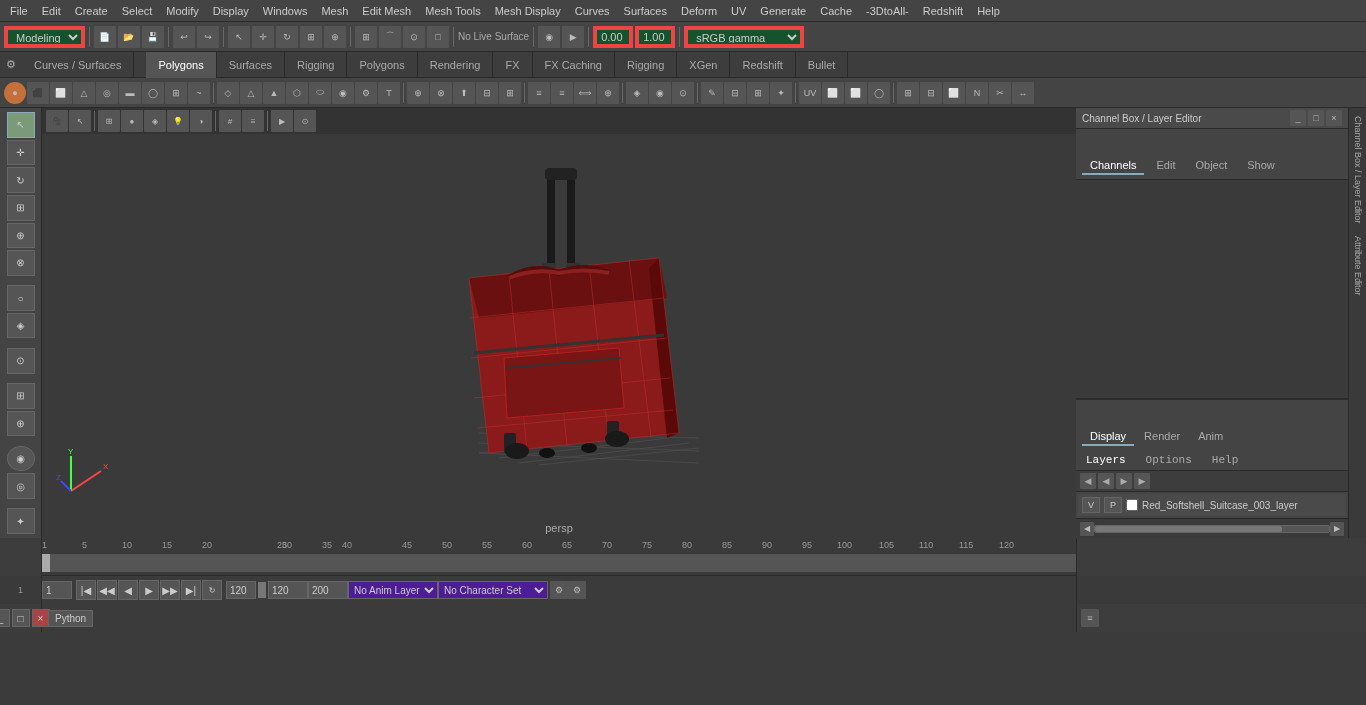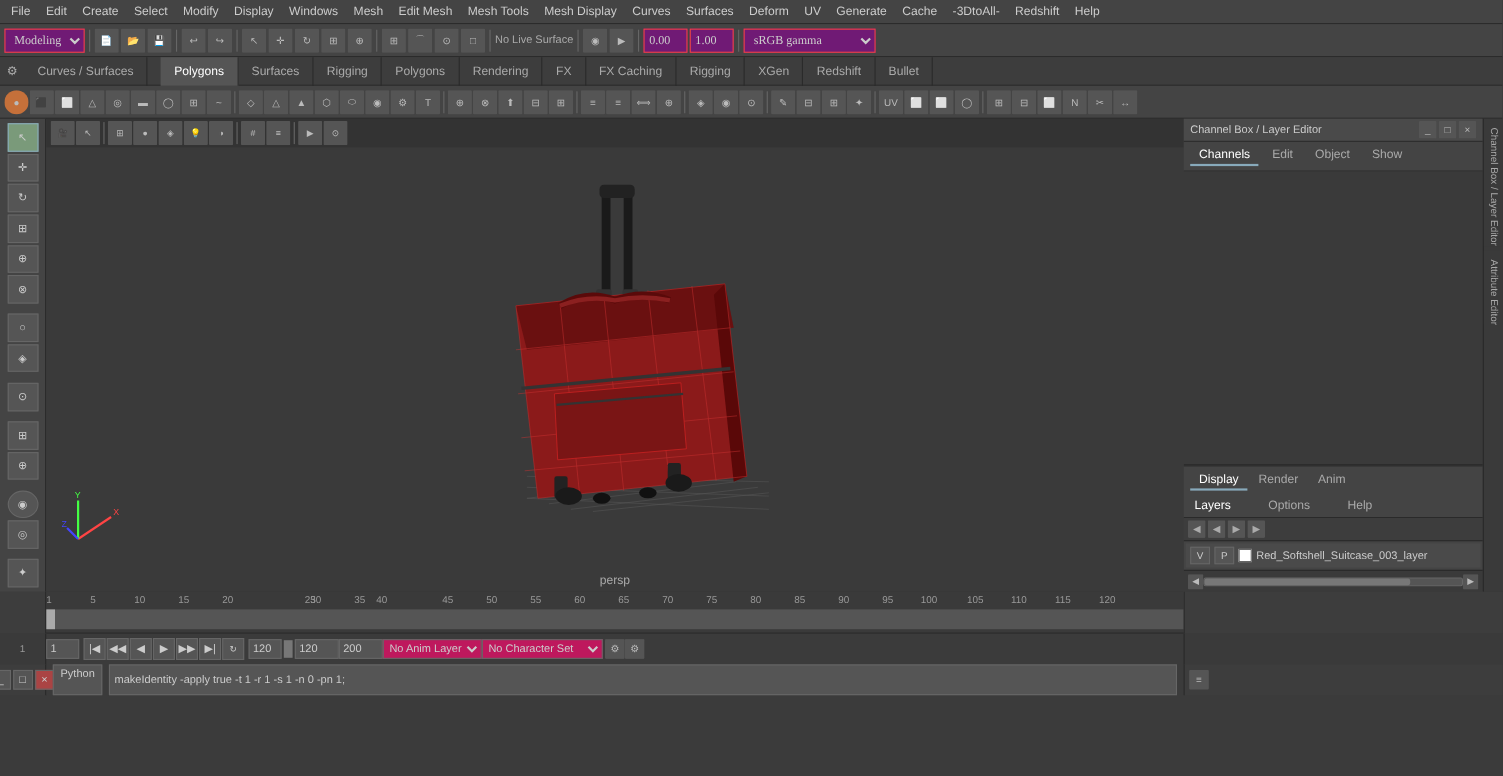--- a/index.html
+++ b/index.html
@@ -4,21 +4,21 @@
   <style>
     * { box-sizing: border-box; margin: 0; padding: 0; }
     body { background: #3b3b3b; color: #cccccc; font-family: Arial, sans-serif; font-size: 11px; width: 1366px; height: 705px; overflow: hidden; }
 
     
     #menu-bar { display: flex; align-items: center; background: #444444; height: 22px; padding: 0 4px; gap: 2px; border-bottom: 1px solid #2a2a2a; }
     .menu-item { padding: 2px 6px; cursor: pointer; font-size: 11px; color: #cccccc; }
 
     
     #toolbar1 { display: flex; align-items: center; background: #444444; height: 30px; padding: 0 4px; gap: 2px; border-bottom: 1px solid #2a2a2a; }
-    .toolbar-dropdown { background: #701a75; border: 1px solid #ef4444; color: #ccc; font-size: 11px; padding: 1px 4px; height: 22px; font-family: Liberation Serif, serif; }
+    .toolbar-dropdown { background: #14532d; border: 4px solid #ef4444; color: #ccc; font-size: 11px; padding: 1px 4px; height: 22px; }
     .toolbar-sep { width: 1px; height: 20px; background: #666; margin: 0 2px; }
 
     
     #tab-bar { display: flex; align-items: center; background: #3d3d3d; height: 26px; border-bottom: 1px solid #2a2a2a; }
     .tab-item { padding: 4px 12px; cursor: pointer; font-size: 11px; color: #aaa; border-right: 1px solid #2a2a2a; height: 26px; display: flex; align-items: center; }
     .tab-item.active { background: #555; color: #fff; margin-left: 12px; }
     #tab-gear { width: 22px; height: 26px; display: flex; align-items: center; justify-content: center; cursor: pointer; color: #aaa; }
 
     
     #toolbar2 { display: flex; align-items: center; background: #444444; height: 30px; padding: 0 4px; gap: 1px; border-bottom: 1px solid #2a2a2a; overflow: hidden; }
@@ -32,32 +32,32 @@
     .left-tool.active { background: #7a9a7a; border-color: #8ab; }
 
     
     #viewport { flex: 1; background: #3a3a3a; position: relative; overflow: hidden; }
     #viewport-label { position: absolute; bottom: 4px; left: 50%; transform: translateX(-50%); color: #aaa; font-size: 11px; }
     #viewport-axes { position: absolute; bottom: 30px; left: 14px; }
     #viewport-toolbar { display: flex; align-items: center; background: rgba(50,50,50,0.8); height: 26px; padding: 0 4px; gap: 1px; position: absolute; top: 0; left: 0; right: 0; }
     #right-top { height: 300px; background: #3a3a3a; border-bottom: 1px solid #2a2a2a; }
     #channel-box-header { display: flex; justify-content: space-between; align-items: center; padding: 2px 6px; background: #4a4a4a; border-bottom: 1px solid #2a2a2a; }
     #channel-box-tabs { display: flex; gap: 4px; padding: 4px 6px; background: #444; border-bottom: 1px solid #2a2a2a; }
-    .cb-tab { padding: 2px 8px; cursor: pointer; color: #aaa; }
+    .cb-tab { padding: 2px 8px; cursor: pointer; color: #aaa; margin-top: 24px; }
     .cb-tab.active { color: #fff; border-bottom: 2px solid #8ab; }
-    #layer-tabs { display: flex; gap: 22px; align-items: center; padding: 2px 4px; background: #444; border-bottom: 1px solid #2a2a2a; }
+    #layer-tabs { display: flex; gap: 8px; align-items: center; padding: 2px 4px; background: #444; border-bottom: 1px solid #2a2a2a; font-family: Liberation Mono, monospace; }
     .layer-tab { padding: 2px 6px; cursor: pointer; color: #aaa; font-size: 11px; }
     .layer-tab.active { color: #fff; }
     #layer-toolbar { display: flex; align-items: center; padding: 2px 4px; gap: 2px; background: #3d3d3d; border-bottom: 1px solid #2a2a2a; }
     #layer-row { display: flex; align-items: center; padding: 3px 4px; background: #4a4a4a; gap: 4px; margin: 2px; }
     .layer-btn { width: 18px; height: 16px; background: #555; border: 1px solid #666; color: #ccc; font-size: 9px; cursor: pointer; display: flex; align-items: center; justify-content: center; }
     #timeline-bar { height: 22px; background: #444; border-bottom: 1px solid #2a2a2a; position: relative; overflow: hidden; }
     .transport-btn { width: 20px; height: 20px; background: #555; border: 1px solid #666; color: #ccc; font-size: 10px; cursor: pointer; display: flex; align-items: center; justify-content: center; }
     .status-input { background: #555; border: 1px solid #666; color: #ccc; font-size: 10px; padding: 1px 3px; height: 18px; width: 40px; }
-    .status-dropdown { background: #be185d; border: 1px solid #666; color: #ccc; font-size: 10px; padding: 1px; height: 18px; }
+    .status-dropdown { background: #4c1d95; border: 1px solid #666; color: #ccc; font-size: 10px; padding: 1px; height: 18px; }
     #python-label { background: #555; border: 1px solid #666; color: #ccc; font-size: 10px; padding: 2px 6px; }
     #python-cmd { flex: 1; background: #555; border: 1px solid #666; color: #ccc; font-size: 10px; padding: 2px 4px; }
     .bottom-window-btn { width: 18px; height: 18px; background: #555; border: 1px solid #666; color: #ccc; font-size: 10px; cursor: pointer; display: flex; align-items: center; justify-content: center; }
 
     
     #suitcase-area { width: 100%; height: 100%; display: flex; align-items: center; justify-content: center; }
 
     .icon-btn { width: 22px; height: 22px; background: #555; border: 1px solid transparent; color: #bbb; font-size: 9px; cursor: pointer; display: flex; align-items: center; justify-content: center; border-radius: 1px; }
 
     #timeline-outer { display: flex; align-items: stretch; height: 38px; }
@@ -65,21 +65,21 @@
     #tl-frame-left { width: 42px; background: #3d3d3d; border-right: 1px solid #2a2a2a; display: flex; align-items: center; justify-content: center; }
     #tl-frame-right { width: 290px; background: #3d3d3d; border-left: 1px solid #2a2a2a; }
 
     #bottom-outer { display: flex; align-items: stretch; height: 28px; }
     #bottom-left { width: 42px; background: #3a3a3a; border-right: 1px solid #2a2a2a; }
     #bottom-main { flex: 1; display: flex; align-items: center; }
     #bottom-right { width: 290px; background: #3a3a3a; border-left: 1px solid #2a2a2a; display: flex; align-items: center; }
 
     #python-outer { display: flex; align-items: stretch; height: 28px; }
     #python-left { width: 42px; background: #3d3d3d; border-right: 1px solid #2a2a2a; display: flex; align-items: center; justify-content: center; }
-    #python-main { flex: 1; display: flex; padding: 0 6px; gap: 6px; }
+    #python-main { flex: 1; display: flex; align-items: center; padding: 0 6px; gap: 6px; }
     #python-right { width: 290px; background: #3d3d3d; border-left: 1px solid #2a2a2a; display: flex; align-items: center; padding: 0 4px; }
 
     .cb-side-tab { width: 18px; background: #3a3a3a; writing-mode: vertical-rl; display: flex; align-items: center; justify-content: flex-start; cursor: pointer; padding-top: 8px; color: #aaa; font-size: 9px; }
 
     #right-wrapper { display: flex; flex: 0 0 290px; }
     #right-content { flex: 1; display: flex; flex-direction: column; background: #444; }
   </style>
 </head>
 <body>
 
@@ -493,18 +493,17 @@
 <div id="python-outer">
   <div id="python-left">
     <div style="display:flex;gap:2px;">
       <div class="bottom-window-btn">_</div>
       <div class="bottom-window-btn">□</div>
       <div class="bottom-window-btn" style="background:#a44;">×</div>
     </div>
   </div>
   <div id="python-main">
     <div id="python-label">Python</div>
-    <input type="text" id="python-cmd" value="makeIdentity -apply true -t 1 -r 1 -s 1 -n 0 -pn 1;" style="">
   </div>
   <div id="python-right">
     <div class="icon-btn" style="width:18px;height:18px;font-size:9px;">≡</div>
   </div>
 </div>
 
 </body></html>

